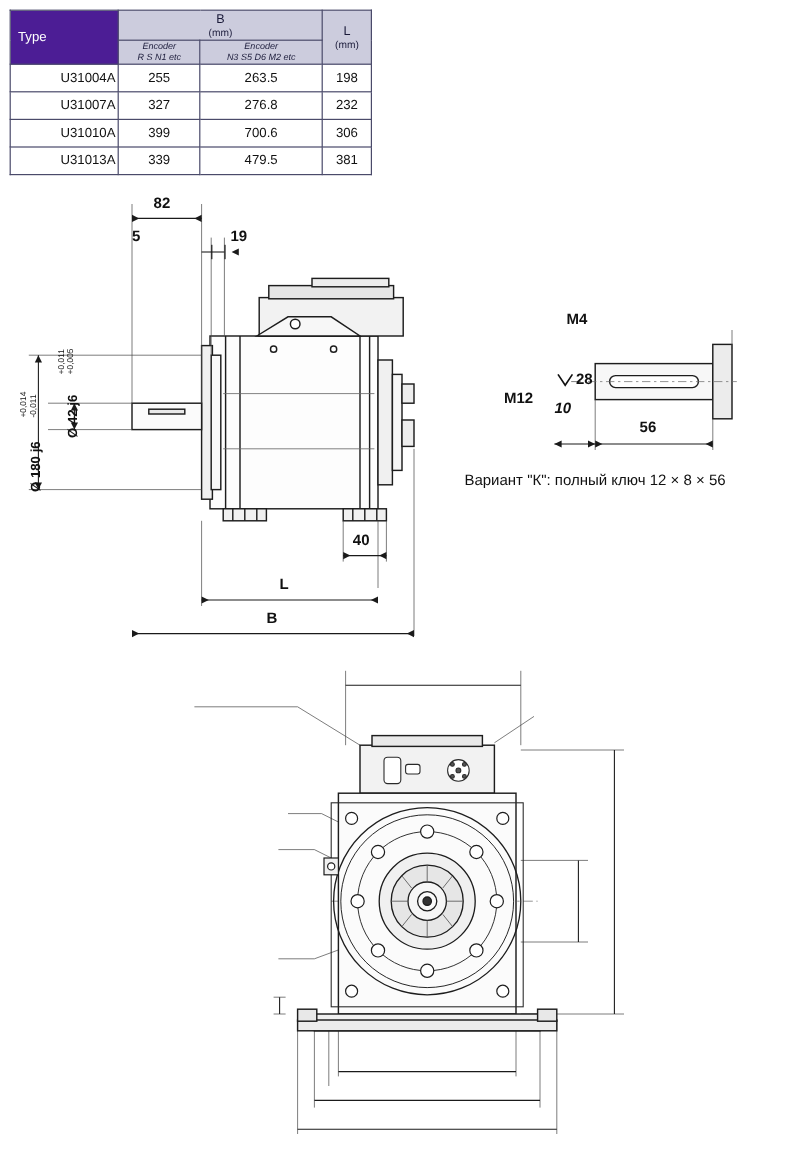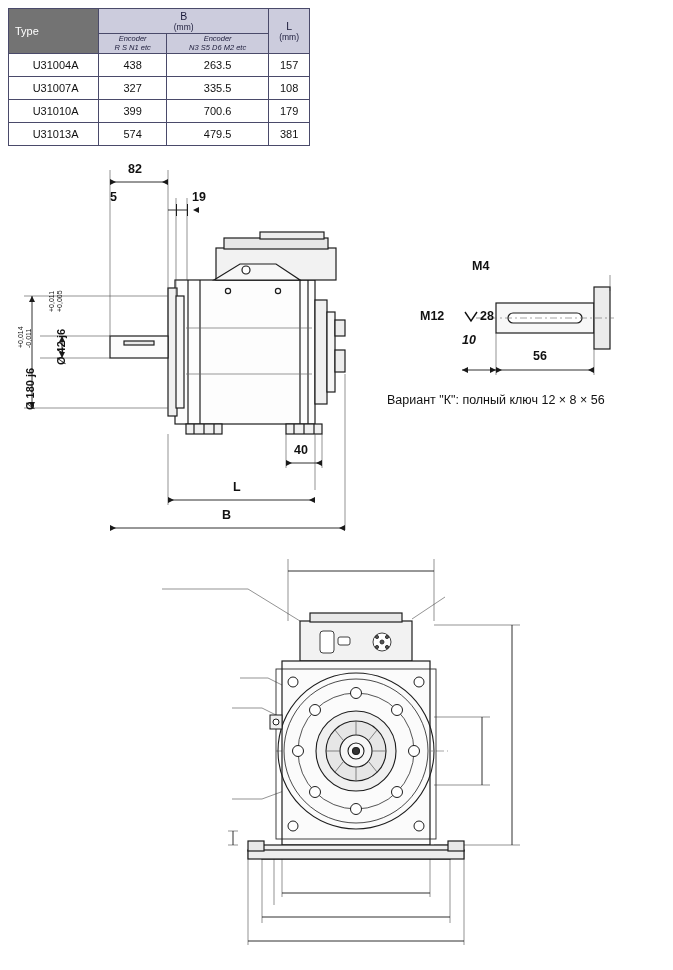--- a/index.html
+++ b/index.html
@@ -36,21 +36,21 @@
     border: 1px solid #4a4a6a;
     text-align: center;
     padding: 1px 2px;
     font-weight: normal;
   }
   #spec-table thead th {
     background: #ccccdd;
     color: #1b1b3a;
   }
   #spec-table thead th.type-cell {
-    background: #737373;
+    background: #4c1d95;
     color: #ffffff;
     text-align: left;
     padding-left: 6px;
     font-size: 11px;
   }
   #spec-table thead th .sub {
     font-size: 7.5px;
     display: block;
     line-height: 1.15;
     font-style: italic;
@@ -58,21 +58,21 @@
   #spec-table thead th .unit {
     font-size: 8.5px;
     display: block;
   }
   #spec-table tbody td {
     height: 20px;
     font-size: 11px;
     background: #ffffff;
   }
   #spec-table tbody td.first {
-    text-align: center;
+    text-align: right;
     padding-left: 6px;
     margin-left: 48px;
   }
 
   
   .dimtxt { font-size: 12.5px; font-weight: bold; color: #111; }
   .dimtxt-sm { font-size: 11px; font-weight: bold; color: #111; }
   .lbl { font-size: 12.5px; color: #111; }
   .tiny { font-size: 7px; color: #111; }
 
@@ -111,39 +111,39 @@
       </th>
       <th>
         <span class="sub">Encoder</span>
         <span class="sub">N3 S5 D6 M2 etc</span>
       </th>
     </tr>
   </thead>
   <tbody>
     <tr>
       <td class="first">U31004A</td>
-      <td>438</td>
+      <td>255</td>
       <td>263.5</td>
-      <td>157</td>
+      <td>198</td>
     </tr>
     <tr>
       <td class="first">U31007A</td>
       <td>327</td>
-      <td>335.5</td>
-      <td>108</td>
+      <td>276.8</td>
+      <td>232</td>
     </tr>
     <tr>
       <td class="first">U31010A</td>
       <td>399</td>
       <td>700.6</td>
-      <td>179</td>
+      <td>306</td>
     </tr>
     <tr>
       <td class="first">U31013A</td>
-      <td>574</td>
+      <td>339</td>
       <td>479.5</td>
       <td>381</td>
     </tr>
   </tbody>
 </table>
 
 <div class="abs" style="left:0;top:160px;width:400px;height:400px;">
 
   <svg width="400" height="400" style="left:0;top:0;">
     <g fill="none" stroke="#1d1d1d" stroke-width="1.2">
@@ -283,21 +283,21 @@
       <line x1="96" y1="125" x2="194" y2="125"></line>
     </g>
   </svg>
 
   <div class="ar ar-l" style="left:62px;top:122px;"></div>
   <div class="ar ar-r" style="left:90px;top:122px;"></div>
   <div class="ar ar-r" style="left:96px;top:122px;"></div>
   <div class="ar ar-l" style="left:188px;top:122px;"></div>
 
   <div class="txt dimtxt" style="left:72px;top:14px;">M4</div>
-  <div class="txt dimtxt" style="left:20px;top:64px;">M12</div>
+  <div class="txt dimtxt" style="left:20px;top:80px;">M12</div>
   <div class="txt dimtxt" style="left:80px;top:64px;">28</div>
 
   <svg width="14" height="12" style="left:64px;top:66px;">
     <polyline points="1,1 7,10 13,1" fill="none" stroke="#111" stroke-width="1.4"></polyline>
   </svg>
   <div class="txt dimtxt" style="left:62px;top:88px;font-style:italic;">10</div>
   <div class="txt dimtxt" style="left:133px;top:104px;">56</div>
   <div class="txt lbl" style="left:-13px;top:148px;">Вариант "К": полный ключ 12 × 8 × 56</div>
 </div>
 

